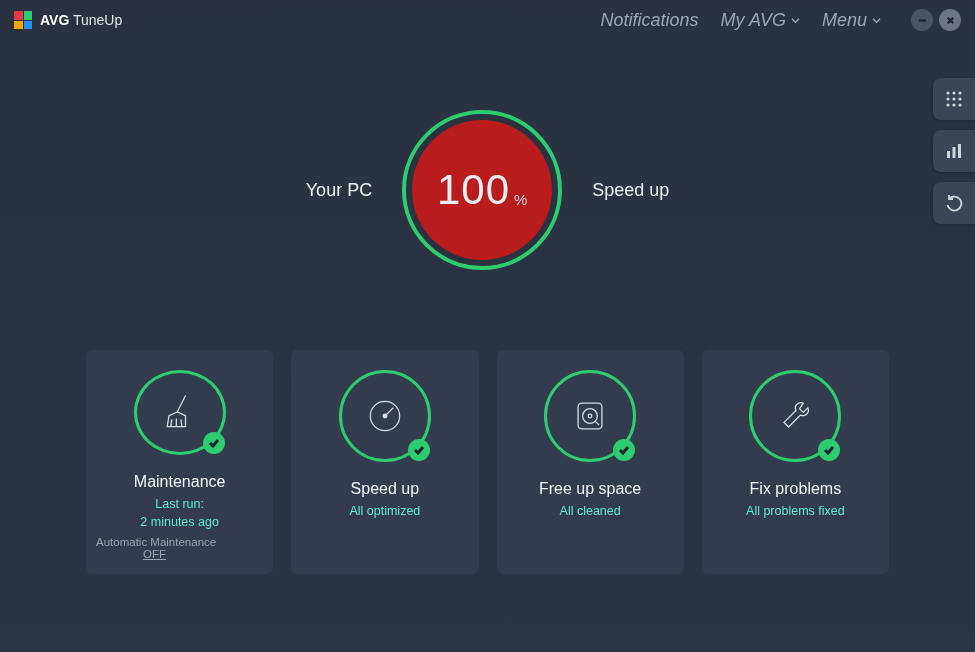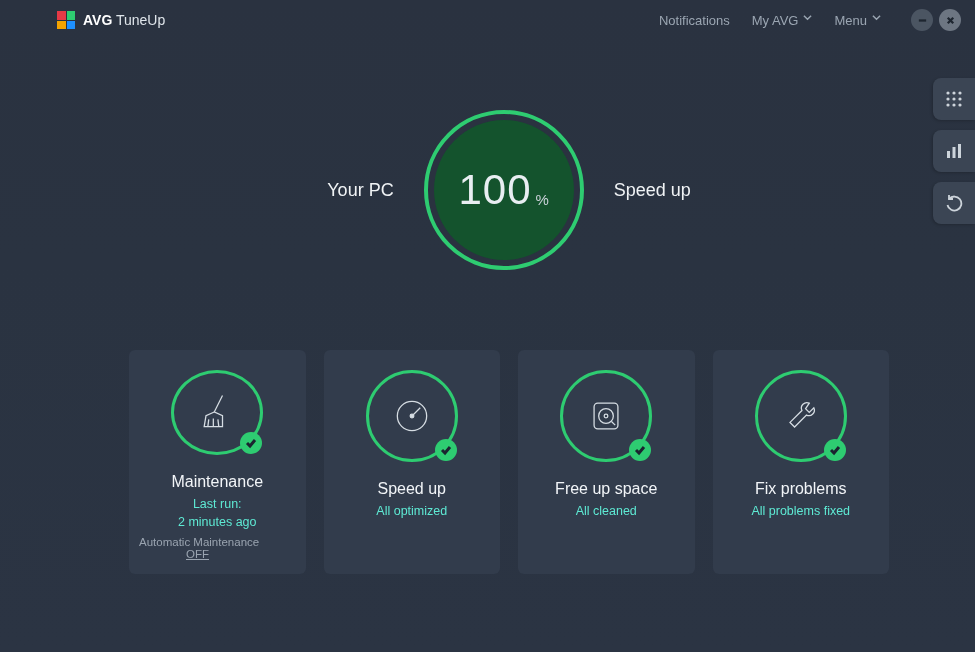--- a/index.html
+++ b/index.html
@@ -1,44 +1,44 @@
 <!DOCTYPE html>
 <html><head>
 <meta charset="utf-8">
 <style>
   * { box-sizing: border-box; margin: 0; padding: 0; }
   html, body { width: 975px; height: 652px; font-family: "Segoe UI", Arial, sans-serif; background:#2b3442; color:#e8ecef; overflow:hidden; }
-  .app { width:975px; height:652px; background: linear-gradient(180deg,#2a3240 0%, #2a3341 40%, #2b3443 100%); position:relative;padding-left:43px; }
+  .app { width:975px; height:652px; background: linear-gradient(180deg,#2a3240 0%, #2a3341 40%, #2b3443 100%); position:relative; }
   
   .header { height:40px; display:flex; align-items:center; padding:0 14px; justify-content:space-between; }
   .brand { display:flex; align-items:center; gap:8px; }
   .brand-logo { width:18px; height:18px; display:grid; grid-template-columns:1fr 1fr; grid-template-rows:1fr 1fr; gap:1px; }
   .brand-logo span:nth-child(1){ background:#e63946; }
   .brand-logo span:nth-child(2){ background:#2ecc71; }
   .brand-logo span:nth-child(3){ background:#f4a300; }
   .brand-logo span:nth-child(4){ background:#1e90ff; }
   .brand-text { font-size:14px; color:#dfe5ea; }
   .brand-text b { font-weight:700; color:#ffffff; }
   .header-right { display:flex; align-items:center; gap:22px; }
-  .hdr-link { font-size:13px; color:#9ba6b2; cursor:pointer; display:flex; gap:5px; }
+  .hdr-link { font-size:18px; color:#9ba6b2; cursor:pointer; display:flex; align-items:center; gap:5px;font-style:italic; }
   .chev { width:9px; height:9px; }
   .win-btns { display:flex; gap:6px; align-items:center; margin-left:8px; }
   .circ-btn { width:22px; height:22px; border-radius:50%; background:#4b5562; display:flex; align-items:center; justify-content:center; color:#202833; cursor:pointer; }
   .circ-btn.close { background:#6d7682; }
   .circ-btn svg { width:11px; height:11px; stroke:#1e2630; stroke-width:2.5; }
   
   .side-rail { position:absolute; right:0; top:78px; display:flex; flex-direction:column; gap:10px; }
   .rail-btn { width:42px; height:42px; background:#3b4554; border-radius:8px 0 0 8px; display:flex; align-items:center; justify-content:center; color:#cdd4db; cursor:pointer; box-shadow:-1px 1px 3px rgba(0,0,0,.2); }
   .rail-btn svg { width:18px; height:18px; }
   
   .hero { display:flex; align-items:center; justify-content:center; gap:30px; margin-top:70px; }
   .hero-label { font-size:18px; font-weight:500; color:#f0f3f5; }
   .dial { width:160px; height:160px; position:relative; }
   .dial-ring { width:160px; height:160px; border-radius:50%; border:4px solid #2ecc71; display:flex; align-items:center; justify-content:center; background:#2a3240; box-shadow:inset 0 0 0 6px #2a3240, 0 0 0 0 transparent; }
-  .dial-inner { width:140px; height:140px; border-radius:50%; background:#14532d; display:flex; align-items:center; justify-content:center; }
+  .dial-inner { width:140px; height:140px; border-radius:50%; background:#b91c1c; display:flex; align-items:center; justify-content:center; }
   .dial-val { font-size:42px; font-weight:300; color:#e9eef2; letter-spacing:1px; }
   .dial-pct { font-size:15px; color:#cbd2d9; margin-left:4px; position:relative; top:9px; }
   
   .cards { display:flex; gap:18px; justify-content:center; margin-top:80px; padding:0 86px; }
   .card { width:196px; height:224px; background:#323c4c; border-radius:6px; display:flex; flex-direction:column; align-items:center; padding:20px 10px 14px; cursor:pointer; }
   .icon-wrap { width:92px; height:92px; border-radius:50%; border:3px solid #2ecc71; display:flex; align-items:center; justify-content:center; position:relative; margin-bottom:18px; }
   .icon-wrap svg { width:44px; height:44px; stroke:#d6dde3; stroke-width:1.4; fill:none; }
   .badge { position:absolute; right:-2px; bottom:-2px; width:22px; height:22px; border-radius:50%; background:#2ecc71; display:flex; align-items:center; justify-content:center; }
   .badge svg { width:12px; height:12px; stroke:#1b2430; stroke-width:3; fill:none; }
   .card-title { font-size:16px; color:#f2f5f8; margin-bottom:4px; }

